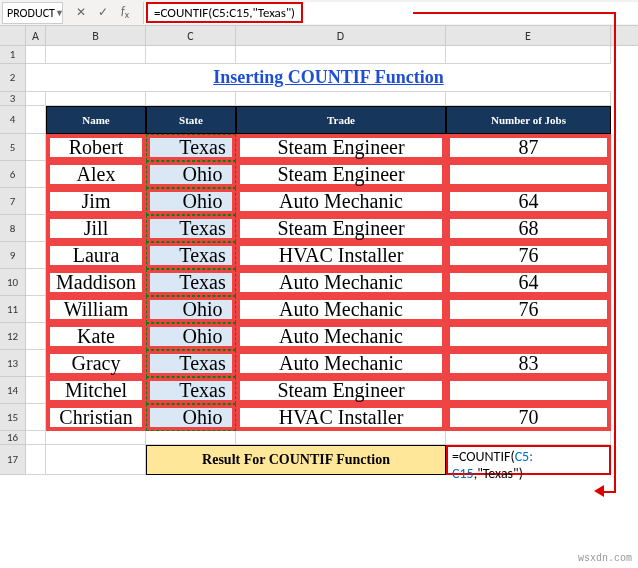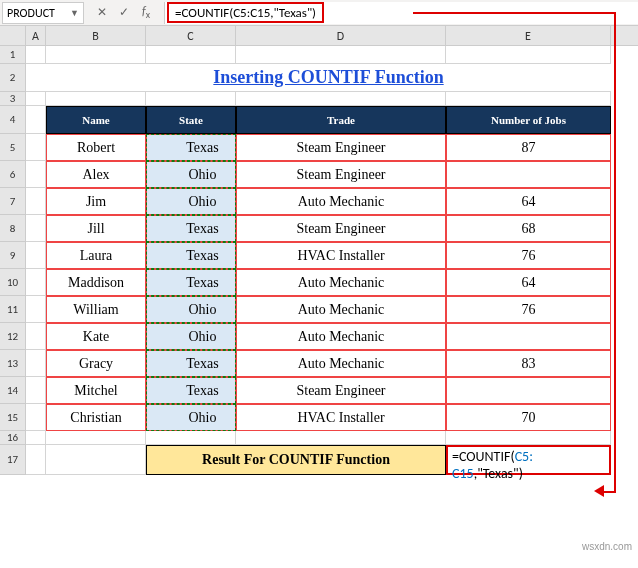--- a/index.html
+++ b/index.html
@@ -1,19 +1,19 @@
 <!DOCTYPE html>
 <html><head>
   <meta charset="utf-8">
   <style>
     * { box-sizing: border-box; margin: 0; padding: 0; }
     body { font-family: Calibri, Arial, sans-serif; font-size: 13px; background: #fff; width: 638px; height: 568px; overflow: hidden; position: relative; }
     
     .formula-bar { display: flex; align-items: center; border-bottom: 1px solid #ccc; height: 26px; background: #f3f2f1; }
-    .name-box { width: 82px; height: 22px; border: 1px solid #ccc; background: #fff; font-size: 12px; padding: 2px 4px; display: flex; align-items: center; margin-left: 2px; }
+    .name-box { width: 61px; height: 22px; border: 1px solid #ccc; background: #fff; font-size: 12px; padding: 2px 4px; display: flex; align-items: center; margin-left: 2px; }
     .name-box .dd { margin-left: auto; color: #666; font-size: 9px; }
     .fb-icons { display: flex; align-items: center; gap: 6px; padding: 0 10px; color: #666; }
     .fb-icon { width: 16px; text-align: center; font-size: 12px; }
     .fb-input { flex: 1; padding: 2px 6px; font-size: 13px; background: #fff; height: 22px; display: flex; align-items: center; border-left: 1px solid #ccc; }
     .fb-highlight { border: 2.5px solid #d00; padding: 1px 6px; margin-left: -4px; }
     
     .sheet { position: relative; }
     .col-headers { display: flex; background: #e6e6e6; border-bottom: 1px solid #ccc; height: 20px; }
     .corner { width: 26px; border-right: 1px solid #ccc; background: #e6e6e6; }
     .col-h { border-right: 1px solid #ccc; display: flex; align-items: center; justify-content: center; font-size: 12px; color: #333; background: #e6e6e6; }
@@ -32,37 +32,37 @@
     .r3 { height: 14px; }
     .r4 { height: 28px; }
     .rdat { height: 27px; }
     .r16 { height: 14px; }
     .r17 { height: 30px; }
     
     .title-cell { font-family: "Rockwell", Georgia, serif; font-size: 18px; font-weight: bold; text-decoration: underline; color: #1d4ed8; }
     .title-row .cell { border: none; border-bottom: 1px solid #d4d4d4; }
     
     .hdr-cell { background: #16365C; color: #fff; font-family: "Rockwell", Georgia, serif; font-size: 11px; font-weight: bold; border: 1px solid #000; }
-    .data-cell { font-family: "Rockwell", Georgia, serif; font-size: 14px; border: 1px solid #ef4444; background: #fff; }
+    .data-cell { font-family: "Rockwell", Georgia, serif; font-size: 20px; border: 4px solid #ef4444; background: #fff; }
     .state-cell { background: #dae8f5; padding-left: 25px; }
     
     .result-label { background: #ffe79a; font-family: "Rockwell", Georgia, serif; font-size: 14px; font-weight: bold; border: 1px solid #000; }
     
     .formula-cell { border: 2.5px solid #d00; font-family: Calibri, sans-serif; font-size: 14px; text-align: center; justify-content: flex-start; padding: 2px 4px; align-items: flex-start; flex-direction: column; line-height: 1.2; position: relative; }
     .formula-cell .line1 { white-space: nowrap; }
     .formula-cell .ref { color: #0070c0; }
     
     .marching { outline: 1.5px dashed #107c10; outline-offset: -1px; }
     .red-arrow { position: absolute; border: 2.5px solid #d00; pointer-events: none; }
     .arrow-vert { left: 614px; top: 12px; width: 0; height: 480px; border-left: 2.5px solid #d00; border-top: none; border-right: none; border-bottom: none; }
     .arrow-horiz1 { left: 413px; top: 12px; width: 203px; height: 0; border-top: 2.5px solid #d00; border-left: none; border-right: none; border-bottom: none; }
     .arrow-horiz2 { left: 603px; top: 491px; width: 13px; height: 0; border-top: 2.5px solid #d00; border-left: none; border-right: none; border-bottom: none; }
     .arrow-head { position: absolute; left: 594px; top: 485px; width: 0; height: 0; border-top: 6px solid transparent; border-bottom: 6px solid transparent; border-right: 10px solid #d00; }
     
-    .watermark { position: absolute; right: 6px; bottom: 16px; font-size: 10px; color: #999; font-family: Liberation Sans, sans-serif; }
+    .watermark { position: absolute; right: 6px; bottom: 4px; font-size: 10px; color: #999; font-family: Liberation Mono, monospace; }
     .no-border { border: none !important; border-bottom: 1px solid #d4d4d4 !important; border-right: 1px solid #d4d4d4 !important; }
   </style>
 </head>
 <body>
 
 <div class="formula-bar">
   <div class="name-box">
     <span>PRODUCT</span>
     <span class="dd">▼</span>
   </div>

